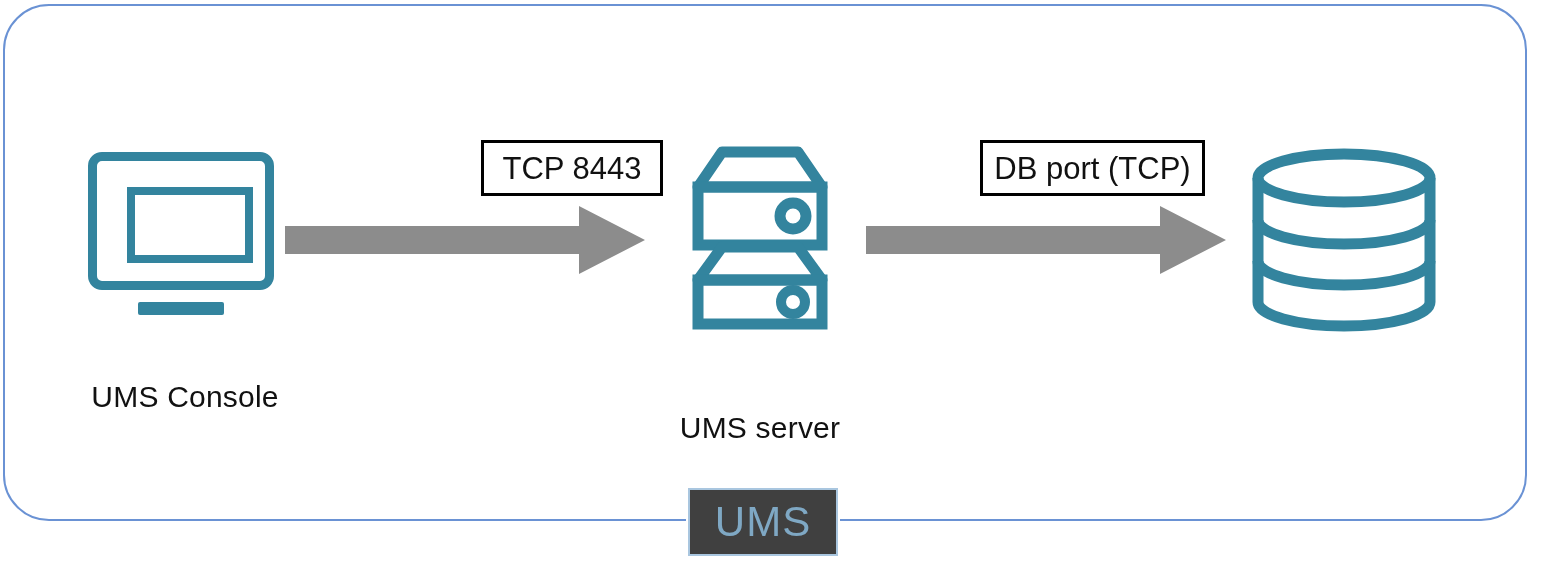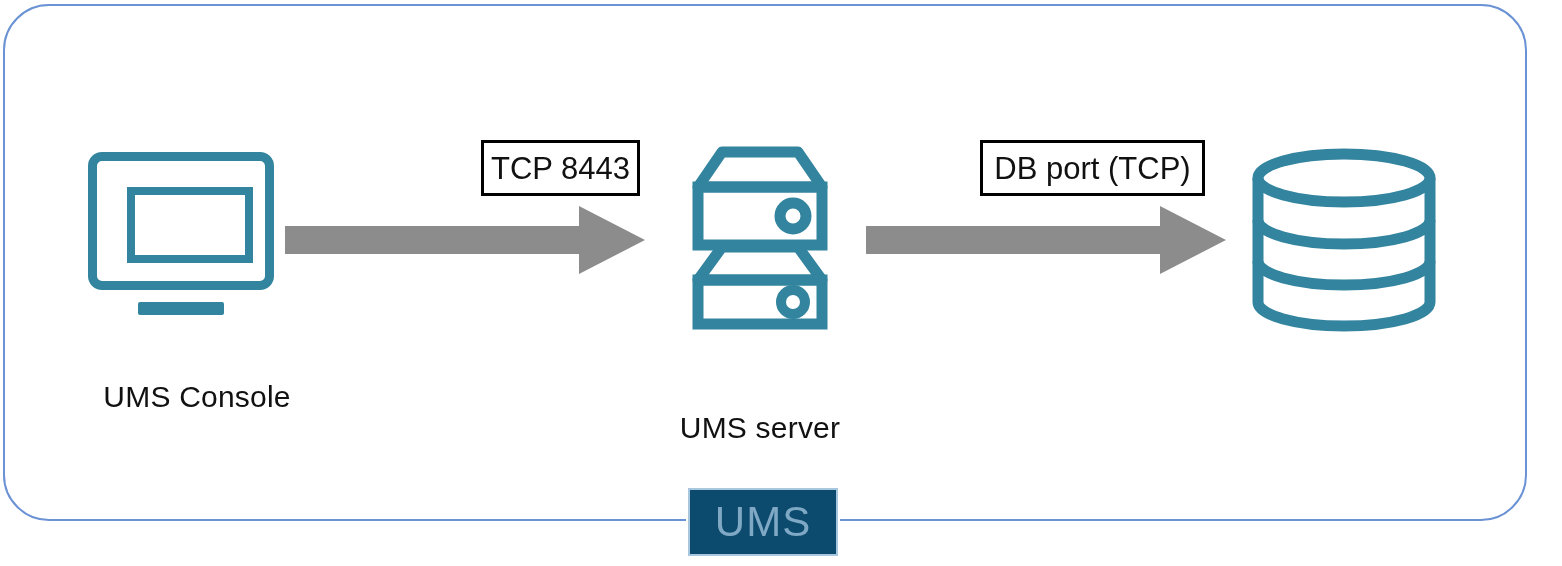--- a/index.html
+++ b/index.html
@@ -136,21 +136,21 @@
   }
 
   
   .ums-badge {
     position: absolute;
     left: 688px;
     top: 488px;
     width: 150px;
     height: 68px;
     border: 2px solid #a9c6df;
-    background: #0c4a6e;
+    background: #404040;
     box-sizing: border-box;
     display: flex;
     align-items: center;
     justify-content: center;
   }
   .ums-badge-text {
     font-size: 42px;
     color: #7fa8c4;
     letter-spacing: 1px;
     line-height: 1;
@@ -163,30 +163,30 @@
 
   <div class="boundary"></div>
   <div class="boundary-gap"></div>
 
   <div class="monitor-wrap">
     <div class="monitor-body">
       <div class="monitor-screen"></div>
     </div>
     <div class="monitor-stand"></div>
   </div>
-  <div class="node" style="left:12px; top:380px; width:370px;">
+  <div class="node" style="left:0px; top:380px; width:370px;">
     <div class="node-label">UMS Console</div>
   </div>
 
   <div class="arrow" style="left:285px; top:204px; width:360px;">
     <svg class="arrow-svg" width="360" height="72" viewBox="0 0 360 72">
       <polygon points="0,22 294,22 294,2 360,36 294,70 294,50 0,50" fill="#8c8c8c"></polygon>
     </svg>
   </div>
-  <div class="port-box" style="left:481px; top:140px; width:159px; height:56px;">
+  <div class="port-box" style="left:481px; top:140px; width:182px; height:56px;">
     <span class="port-box-text">TCP 8443</span>
   </div>
 
   <div class="server-wrap">
     <svg class="server-svg" width="200" height="190" viewBox="0 0 200 190">
 
       <polygon points="38,45 62,10 138,10 162,45" fill="none" stroke="#33849e" stroke-width="11" stroke-linejoin="round"></polygon>
 
       <rect x="38" y="45" width="124" height="58" fill="none" stroke="#33849e" stroke-width="11"></rect>
 

